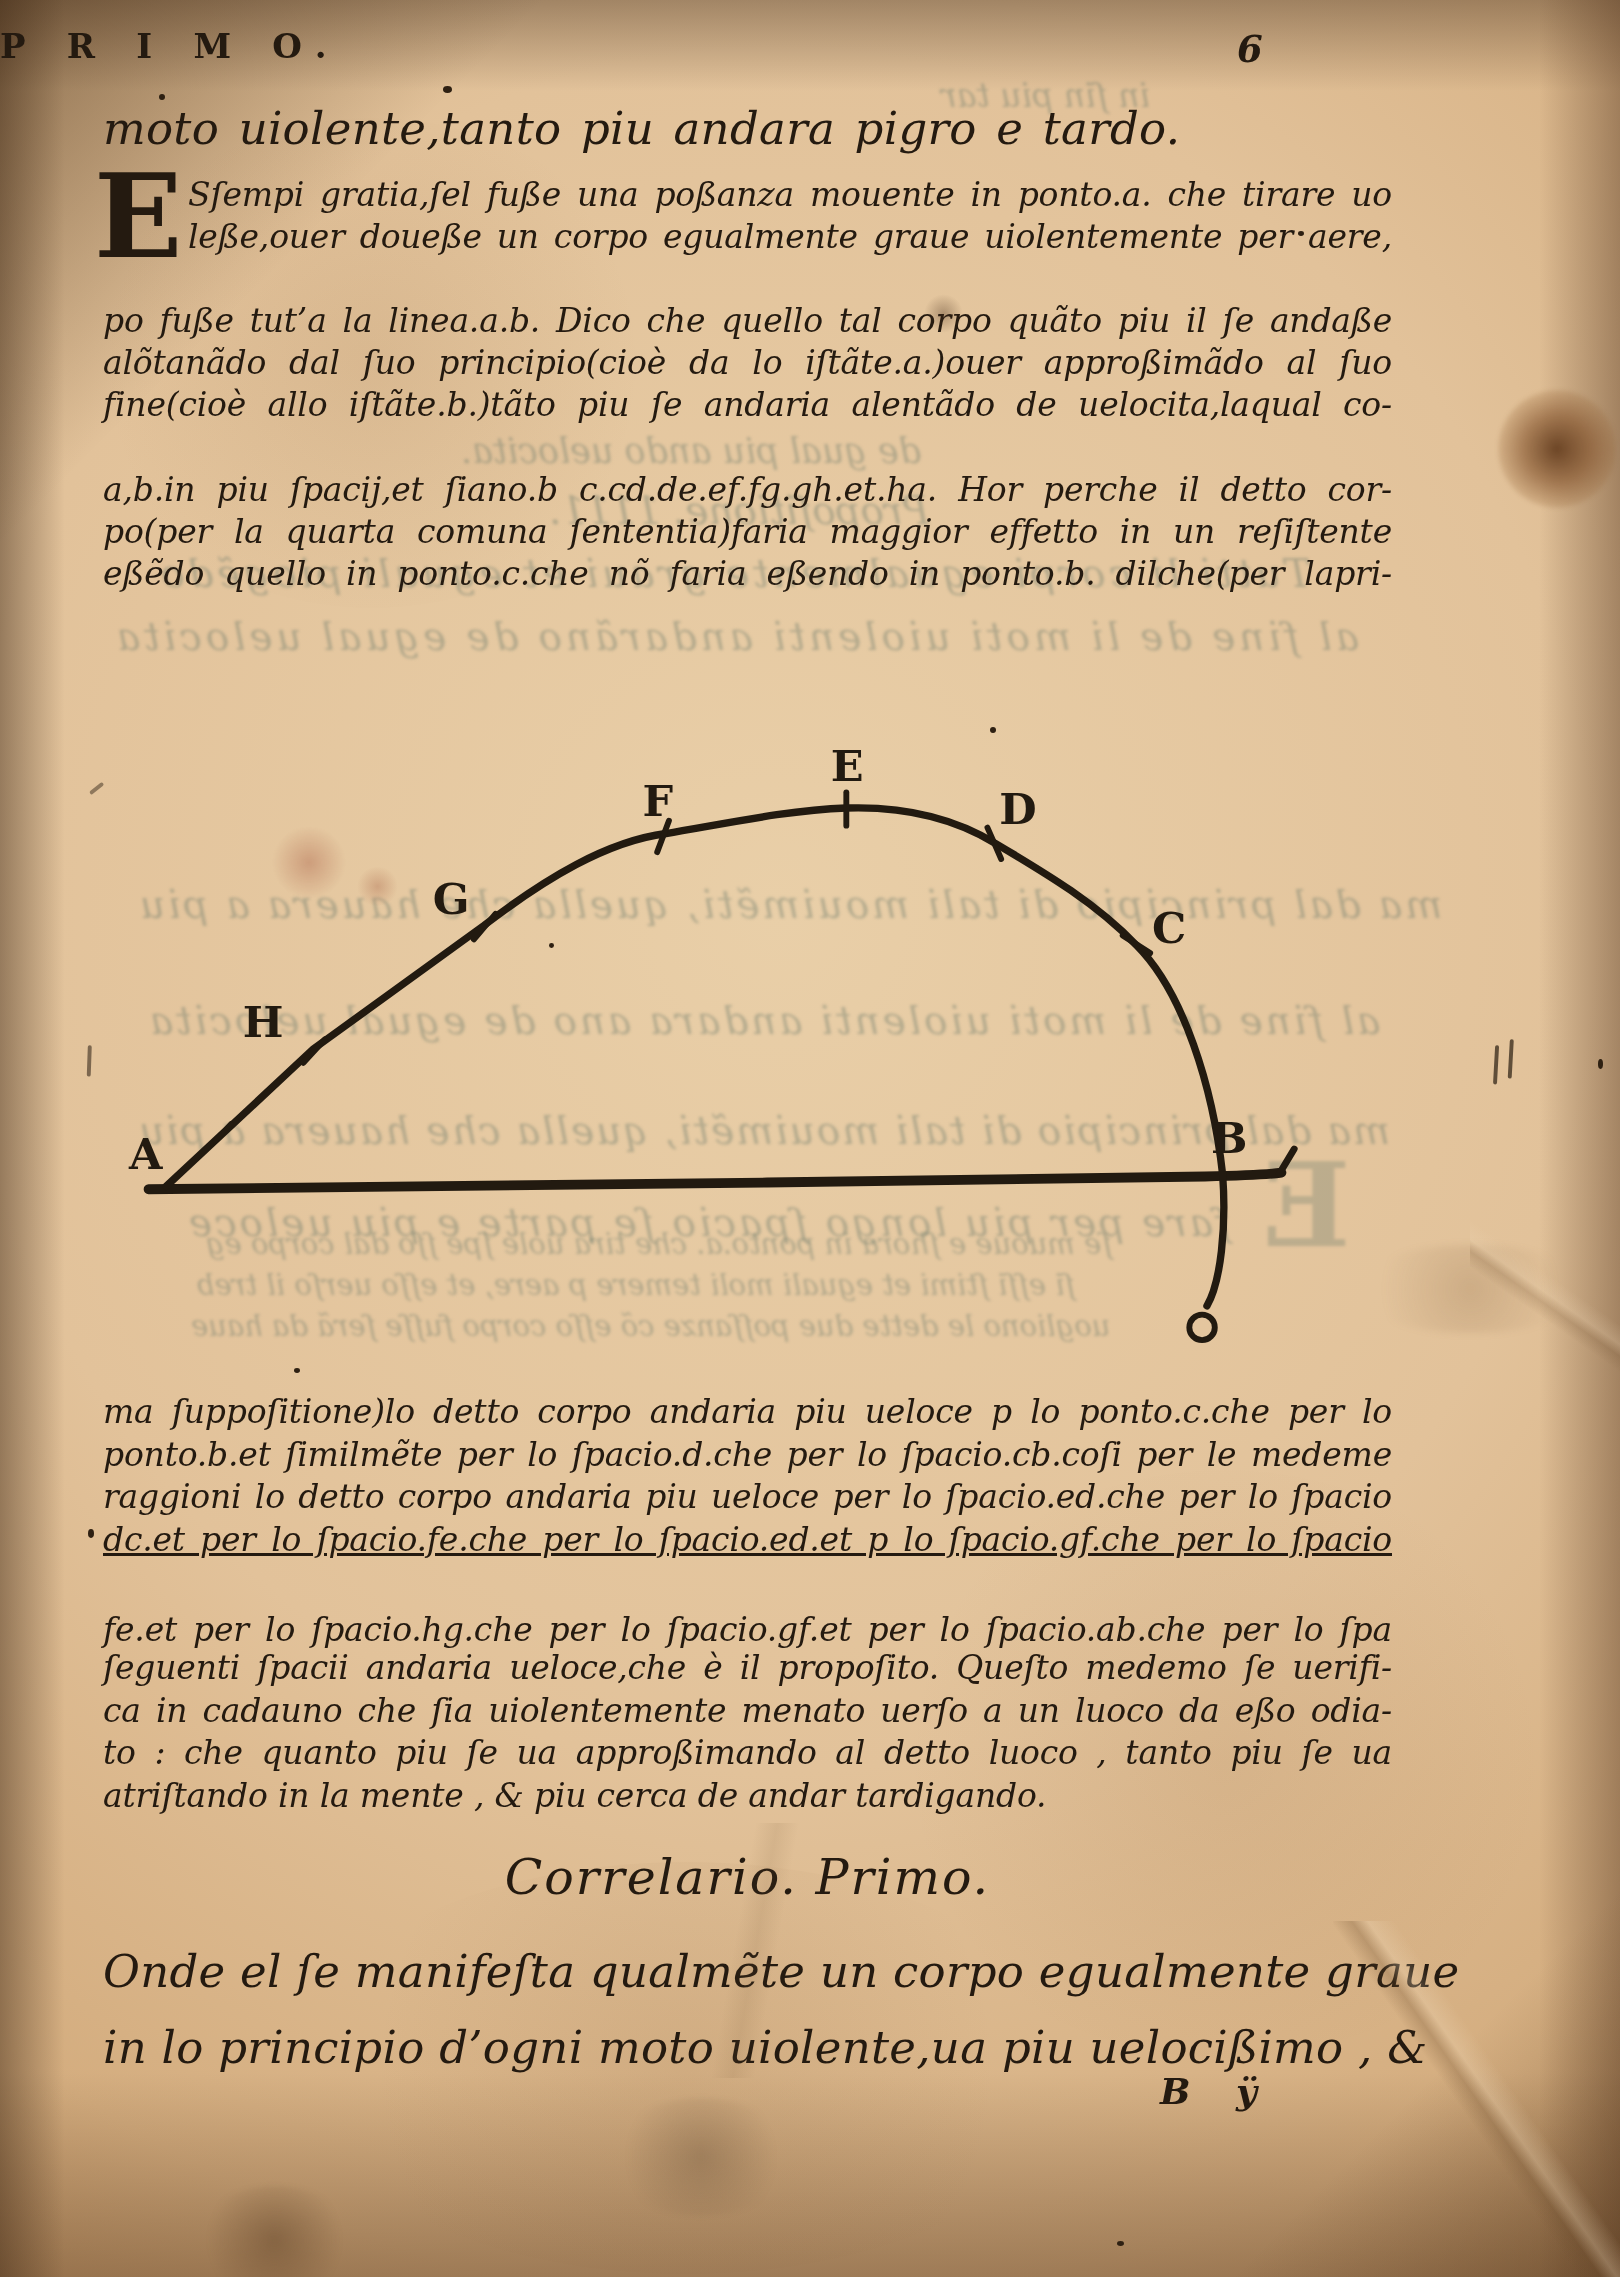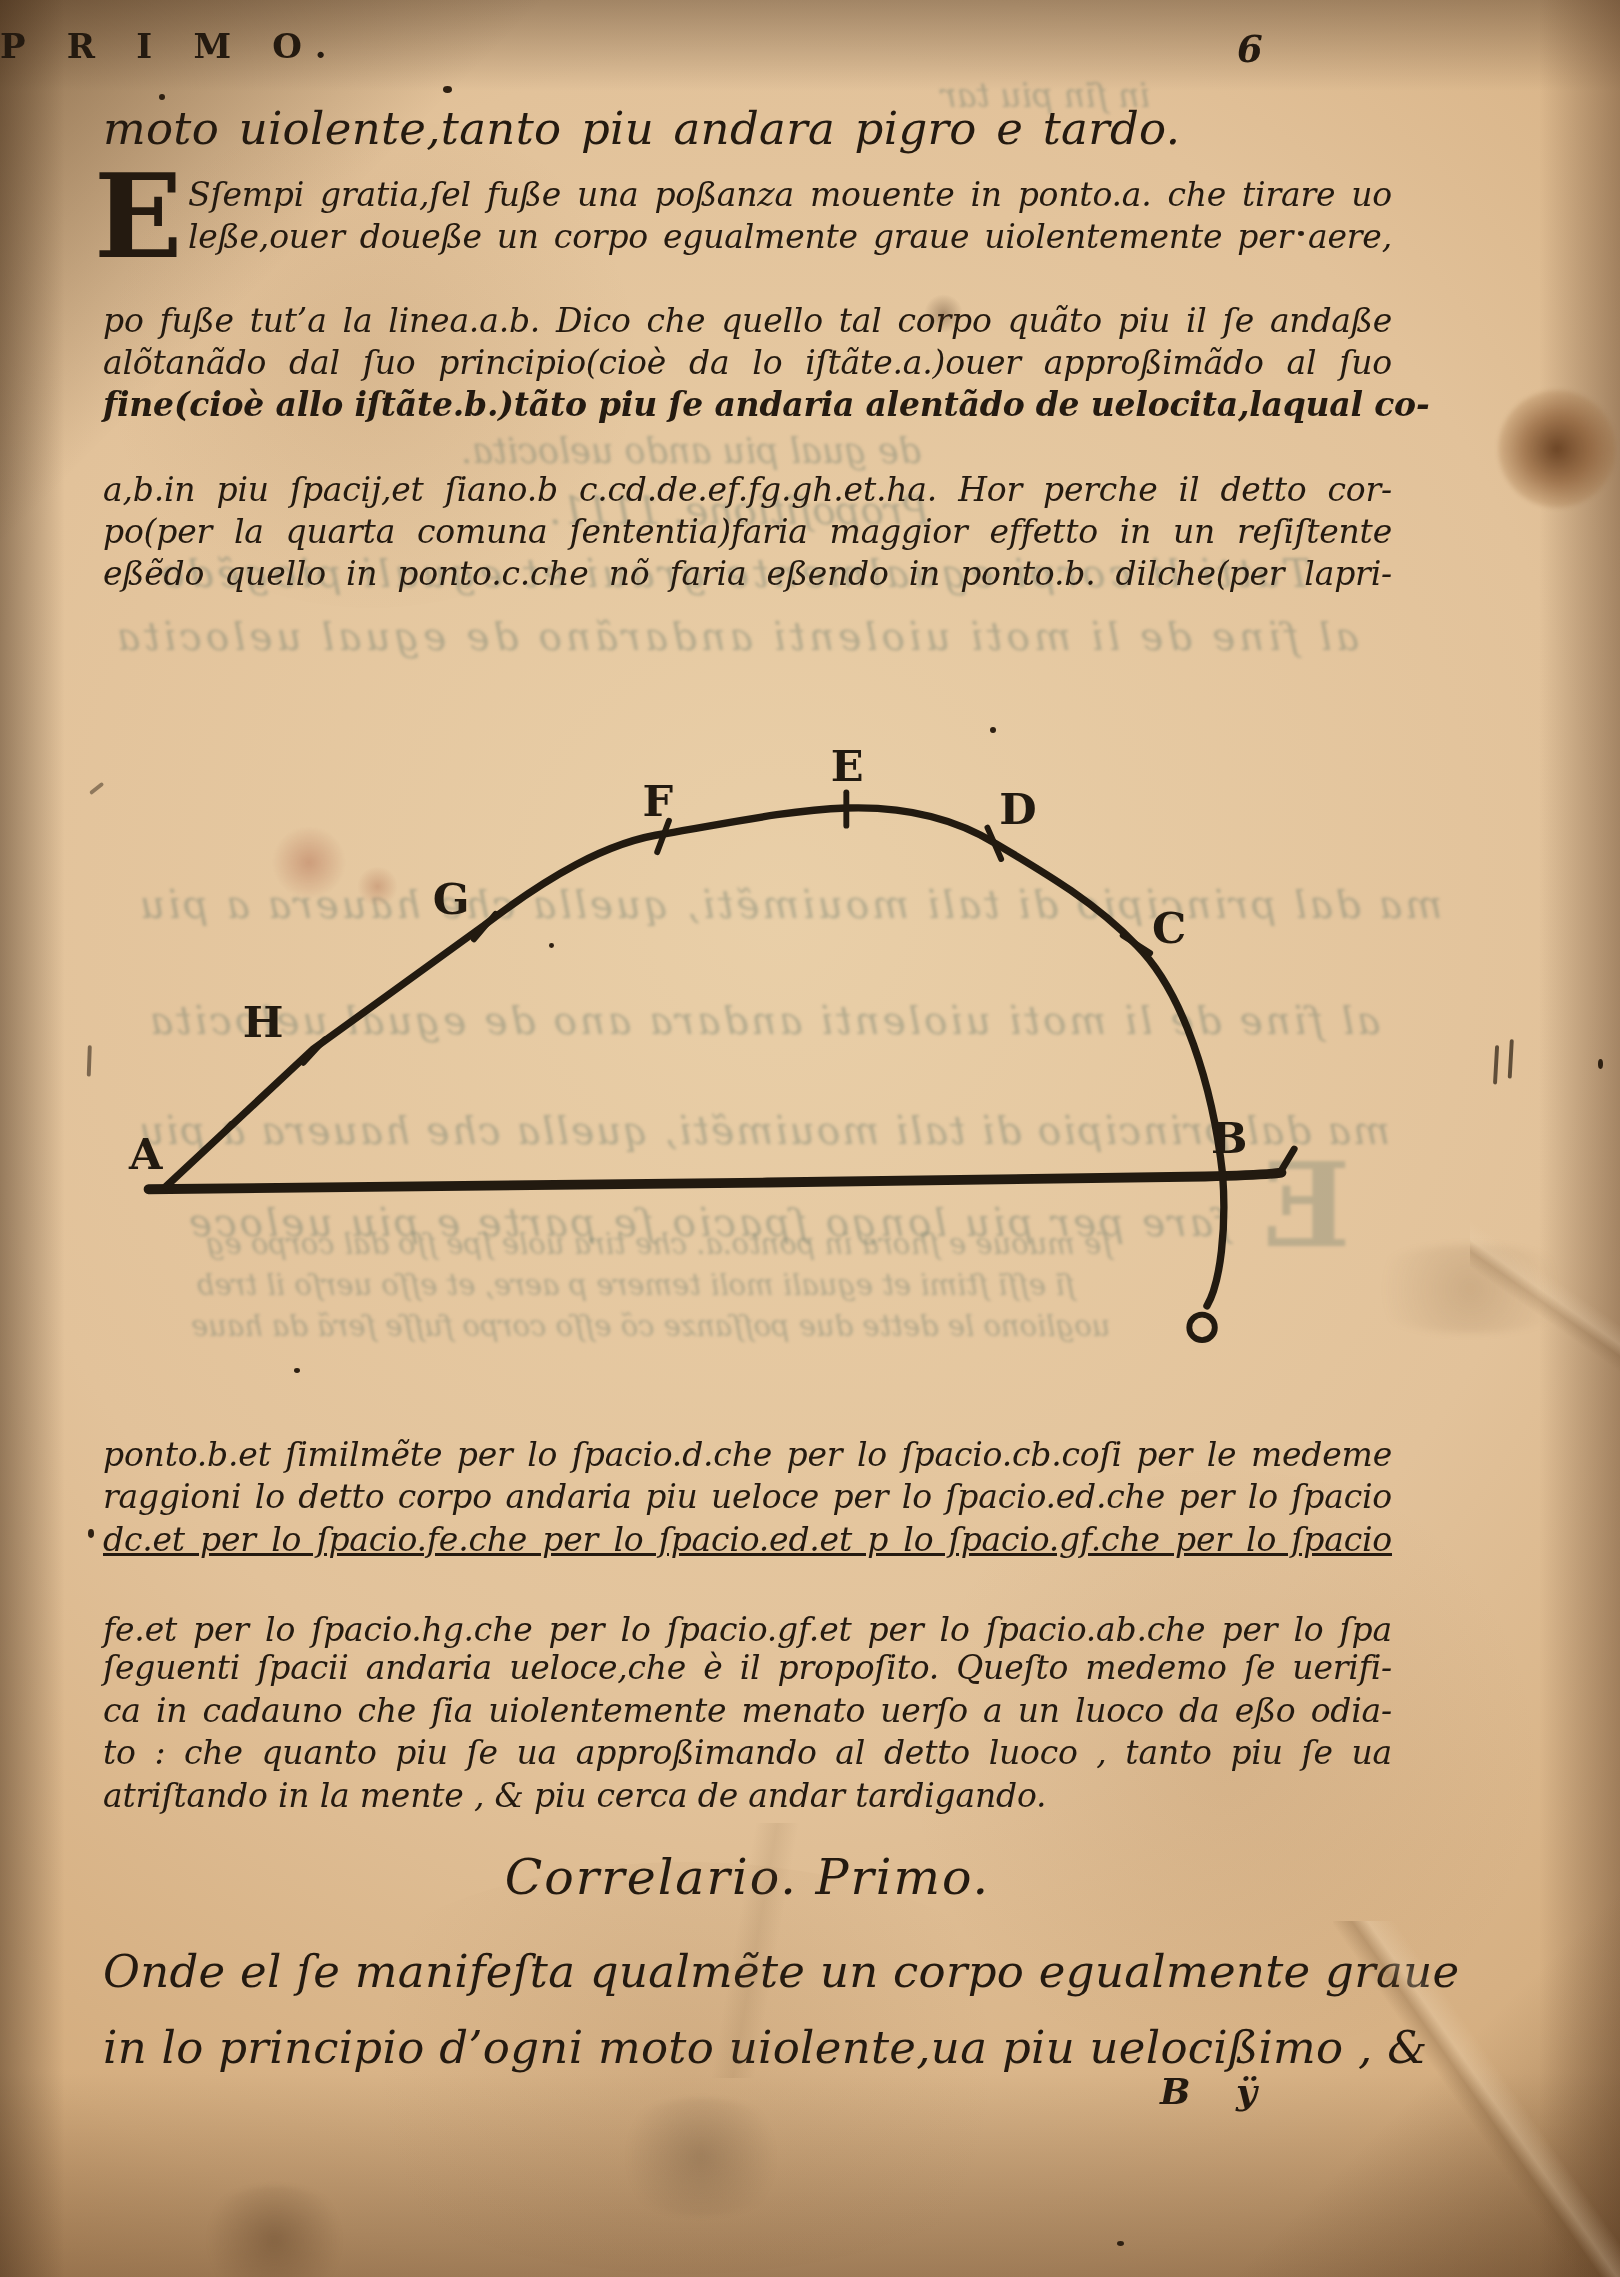--- a/index.html
+++ b/index.html
@@ -96,21 +96,21 @@
   <div class="runhead">P R I M O.</div>
   <div class="pagenum">6</div>
 
   <div class="big" style="left:103px;top:100px;word-spacing:4.9px;">moto uiolente,tanto piu andara pigro e tardo.</div>
 
   <div class="dropcap">E</div>
   <div class="tline indent" style="top:173px;font-style:italic;">Sſempi gratia,ſel fuße una poßanza mouente in ponto.a. che tirare uo</div>
   <div class="tline indent" style="top:215px;">leße,ouer doueße un corpo egualmente graue uiolentemente per aere,</div>
   <div class="tline" style="top:299px;">po fuße tut’a la linea.a.b. Dico che quello tal corpo quãto piu il ſe andaße</div>
   <div class="tline" style="top:341px;">alõtanãdo dal ſuo principio(cioè da lo iſtãte.a.)ouer approßimãdo al ſuo</div>
-  <div class="tline" style="top:383px;font-weight:bold;">fine(cioè allo iſtãte.b.)tãto piu ſe andaria alentãdo de uelocita,laqual co-</div>
+  <div class="tline" style="top:383px;">fine(cioè allo iſtãte.b.)tãto piu ſe andaria alentãdo de uelocita,laqual co-</div>
   <div class="tline" style="top:468px;">a,b.in piu ſpacij,et ſiano.b c.cd.de.ef.fg.gh.et.ha. Hor perche il detto cor-</div>
   <div class="tline" style="top:510px;">po(per la quarta comuna ſententia)faria maggior effetto in un reſiſtente</div>
   <div class="tline" style="top:552px;">eßẽdo quello in ponto.c.che nõ faria eßendo in ponto.b. dilche(per lapri-</div>
 
   <svg class="diagram" width="1470" height="765" viewBox="0 0 1500 780">
 
     <path d="M 72,553 C 400,549 800,546 1150,540 C 1190,539 1215,538 1228,536" fill="none" stroke="#221a10" stroke-width="10" stroke-linecap="round"></path>
     <path d="M 1226,537 L 1241,512" fill="none" stroke="#221a10" stroke-width="7" stroke-linecap="round"></path>
 
     <path fill="none" stroke="#221a10" stroke-width="7.5" stroke-linecap="round" d="M 90,550 L 240,410 L 414,284 C 478,235 540,198 600,190 C 660,180 725,166 784,164 C 845,162 895,175 936,200 C 990,232 1040,262 1080,304 C 1128,352 1158,448 1168,538 C 1172,592 1166,648 1152,672"></path>
@@ -133,20 +133,21 @@
     <text x="940" y="180">D</text>
     <text x="1096" y="302">C</text>
     <text x="1156" y="516" font-size="36">B</text>
 
     <path d="M 1448,408 L 1446,444" stroke="rgba(40,28,16,.7)" stroke-width="4" stroke-linecap="round"></path>
     <path d="M 1463,402 L 1461,438" stroke="rgba(40,28,16,.7)" stroke-width="4" stroke-linecap="round"></path>
     <path d="M 12,408 L 11,436" stroke="rgba(40,28,16,.55)" stroke-width="4" stroke-linecap="round"></path>
     <path d="M 14,148 L 24,140" stroke="rgba(40,28,16,.45)" stroke-width="4" stroke-linecap="round"></path>
   </svg>
 
+  <div class="tline" style="top:1390px;">ma ſuppoſitione)lo detto corpo andaria piu ueloce p lo ponto.c.che per lo</div>
   <div class="tline" style="top:1433px;">ponto.b.et ſimilmẽte per lo ſpacio.d.che per lo ſpacio.cb.coſi per le medeme</div>
   <div class="tline" style="top:1475px;">raggioni lo detto corpo andaria piu ueloce per lo ſpacio.ed.che per lo ſpacio</div>
   <div class="tline" style="top:1518px;text-decoration:underline;">dc.et per lo ſpacio.fe.che per lo ſpacio.ed.et p lo ſpacio.gf.che per lo ſpacio</div>
   <div class="tline" style="top:1608px;">fe.et per lo ſpacio.hg.che per lo ſpacio.gf.et per lo ſpacio.ab.che per lo ſpa</div>
   <div class="tline" style="top:1646px;">ſeguenti ſpacii andaria ueloce,che è il propoſito. Queſto medemo ſe uerifi-</div>
   <div class="tline" style="top:1689px;">ca in cadauno che ſia uiolentemente menato uerſo a un luoco da eßo odia-</div>
   <div class="tline" style="top:1731px;">to : che quanto piu ſe ua approßimando al detto luoco , tanto piu ſe ua</div>
   <div class="tline noj" style="top:1774px;">atriſtando in la mente , &amp; piu cerca de andar tardigando.</div>
 
   <div class="heading2">Correlario. Primo.</div>

